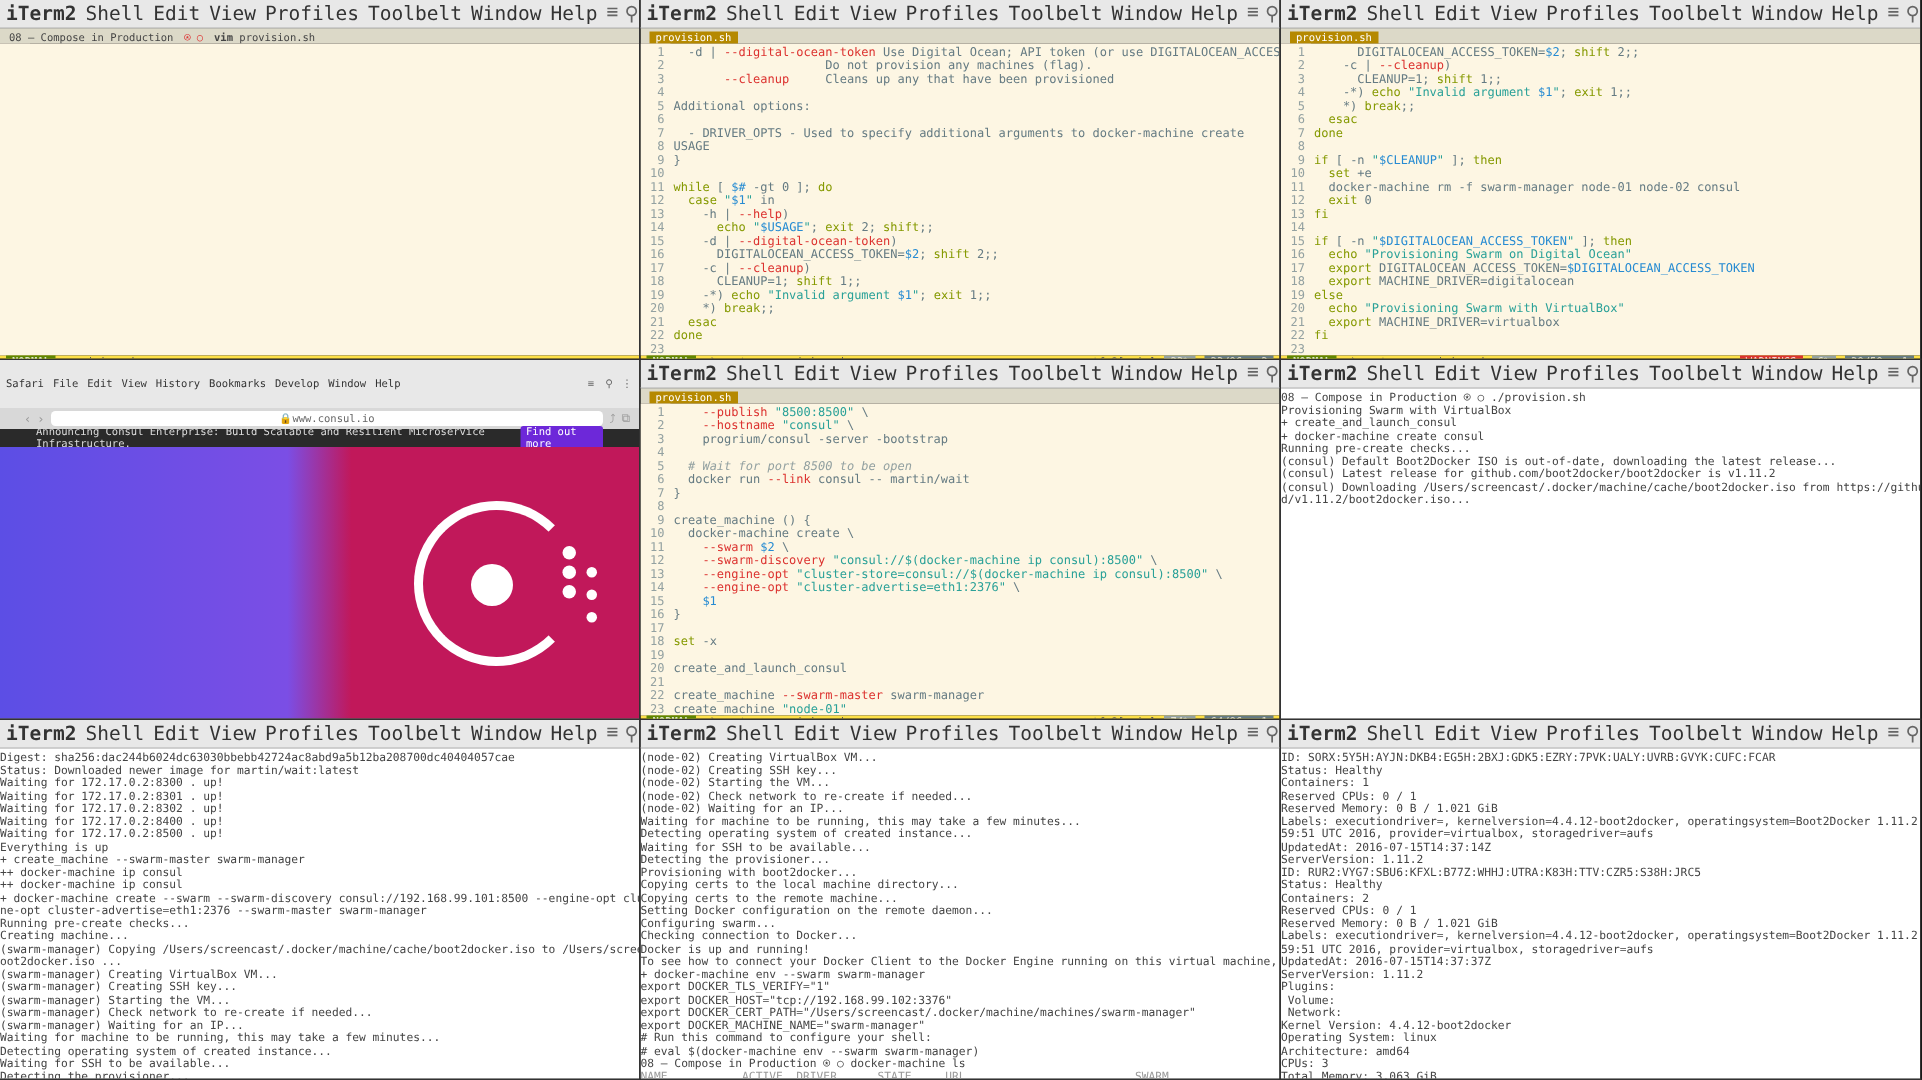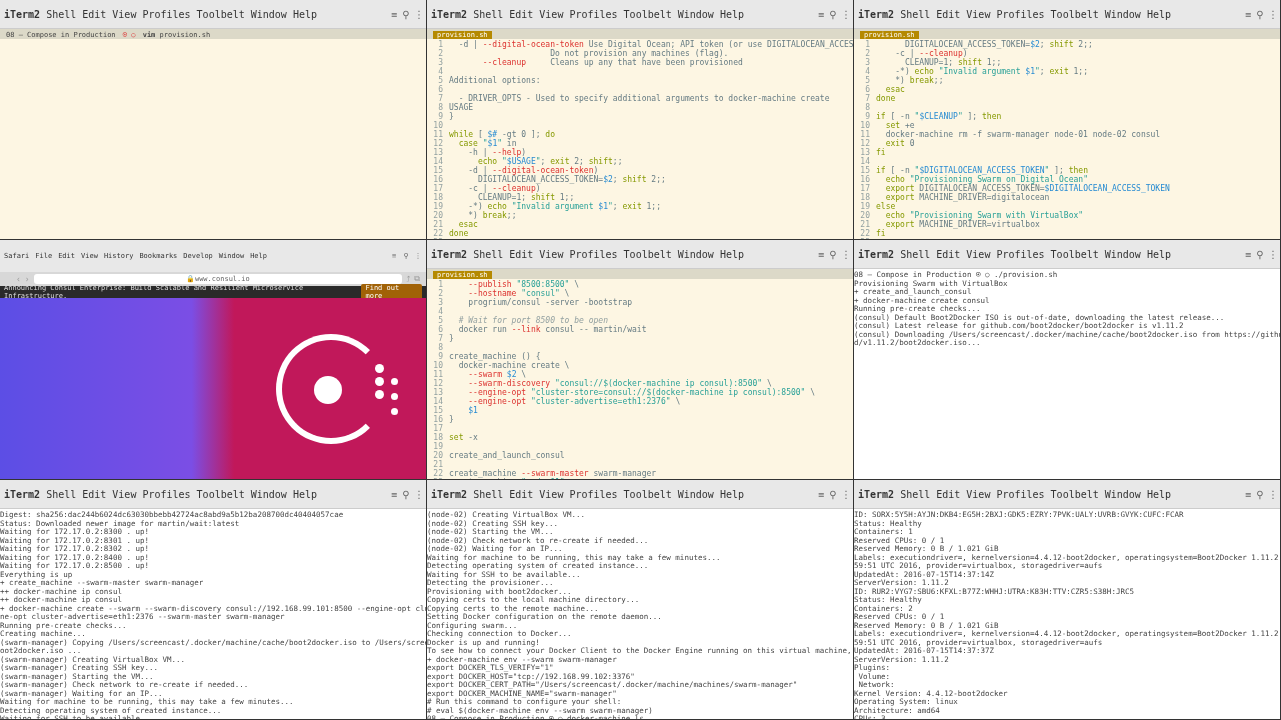--- a/index.html
+++ b/index.html
@@ -1,19 +1,19 @@
 <!DOCTYPE html>
 <html><head>
 <meta charset="utf-8">
 <style>
 *{margin:0;padding:0;box-sizing:border-box}
 body{font-family:Monaco,Menlo,monospace;font-size:8px;background:#000;width:1281px;height:720px;overflow:hidden}
 .grid{display:grid;grid-template-columns:427px 427px 427px;grid-template-rows:240px 240px 240px;height:720px}
 .pane{position:relative;overflow:hidden;border-right:1px solid #333;border-bottom:1px solid #333}
-.menubar{background:#e8e8e8;height:29px;display:flex;align-items:center;padding:0 4px;gap:6px;font-size:10px;color:#333;border-bottom:1px solid #ccc}
+.menubar{background:#e8e8e8;height:19px;display:flex;align-items:center;padding:0 4px;gap:6px;font-size:13px;color:#333;border-bottom:1px solid #ccc}
 .menubar span{cursor:default}
 .menubar .app{font-weight:bold}
 .menubar-right{margin-left:auto;display:flex;gap:4px}
 .menubar-right span{width:8px;text-align:center;color:#666}
 .titlebar{background:#dcd9c8;height:10px;display:flex;align-items:flex-end;padding:0 6px;font-size:7px;color:#555}
 .dot.r{background:#ff5f56}.dot.y{background:#ffbd2e}.dot.g{background:#27c93f}
 .titlebar .path{color:#444}
 .titlebar .sep{color:#d33;margin:0 3px}
 .editor{background:#fdf6e3;height:calc(100% - 31px);display:flex;overflow:hidden}
 .gutter{background:#fdf6e3;color:#93a1a1;text-align:right;padding:1px 4px 0 2px;font-size:8px;line-height:9px;min-width:20px}
@@ -27,22 +27,22 @@
 .terminal{background:#000;color:#ccc;height:calc(100% - 11px);padding:2px 0;font-size:7.5px;line-height:8.5px;white-space:pre;overflow:hidden}
 .terminal.light{background:#fff;color:#444}
 .thead{color:#999}
 
 
 .browser{background:#f0f0f0;height:100%;display:flex;flex-direction:column}
 .browser-menubar{background:#e8e8e8;height:11px;display:flex;align-items:center;padding:16px 4px;gap:6px;font-size:7px;color:#333}
 .browser-toolbar{background:#d8d8d8;height:14px;display:flex;align-items:center;padding:0 6px;gap:4px}
 .browser-toolbar .dots{display:flex;gap:3px}
 .urlbar{flex:1;background:#fff;border-radius:3px;height:10px;display:flex;align-items:center;justify-content:center;font-size:7px;color:#666}
-.announce{background:#2a2a2a;color:#ddd;height:12px;display:flex;align-items:center;padding:0 4px;font-size:7px}
-.announce .btn{background:#a16207;color:#fff;padding:0 4px;border-radius:2px;margin-left:6px}
+.announce{background:#2a2a2a;color:#ddd;height:12px;display:flex;align-items:center;padding:0 24px;font-size:7px}
+.announce .btn{background:#6d28d9;color:#fff;padding:0 4px;border-radius:2px;margin-left:6px}
 .consul-nav{background:#fff;height:18px;display:flex;align-items:center;padding:0 12px;gap:10px;font-size:7px;color:#666;border-bottom:1px solid #eee}
 .consul-logo{display:flex;align-items:center;gap:4px}
 .consul-logo .mark{width:10px;height:10px;border:2px solid #c1185a;border-radius:50%;position:relative}
 .consul-logo .txt{font-size:11px;font-weight:bold;color:#333;letter-spacing:1px}
 .consul-logo .by{font-size:6px;color:#999}
 .consul-nav .links{margin-left:auto;display:flex;gap:8px;align-items:center}
 .consul-nav .dl{background:#5c4ee5;color:#fff;padding:1px 6px;border-radius:2px}
 .hero{flex:1;display:flex;background:linear-gradient(90deg,#5c4ee5 0%,#7b4ee5 45%,#c1185a 55%,#c1185a 100%);position:relative;overflow:hidden}
 .hero-text{padding:20px 0 0 20px;color:#fff;font-family:-apple-system,sans-serif;font-size:16px;line-height:20px;font-weight:300;max-width:200px}
 .hero-graphic{position:absolute;right:40px;top:50%;transform:translateY(-50%)}

